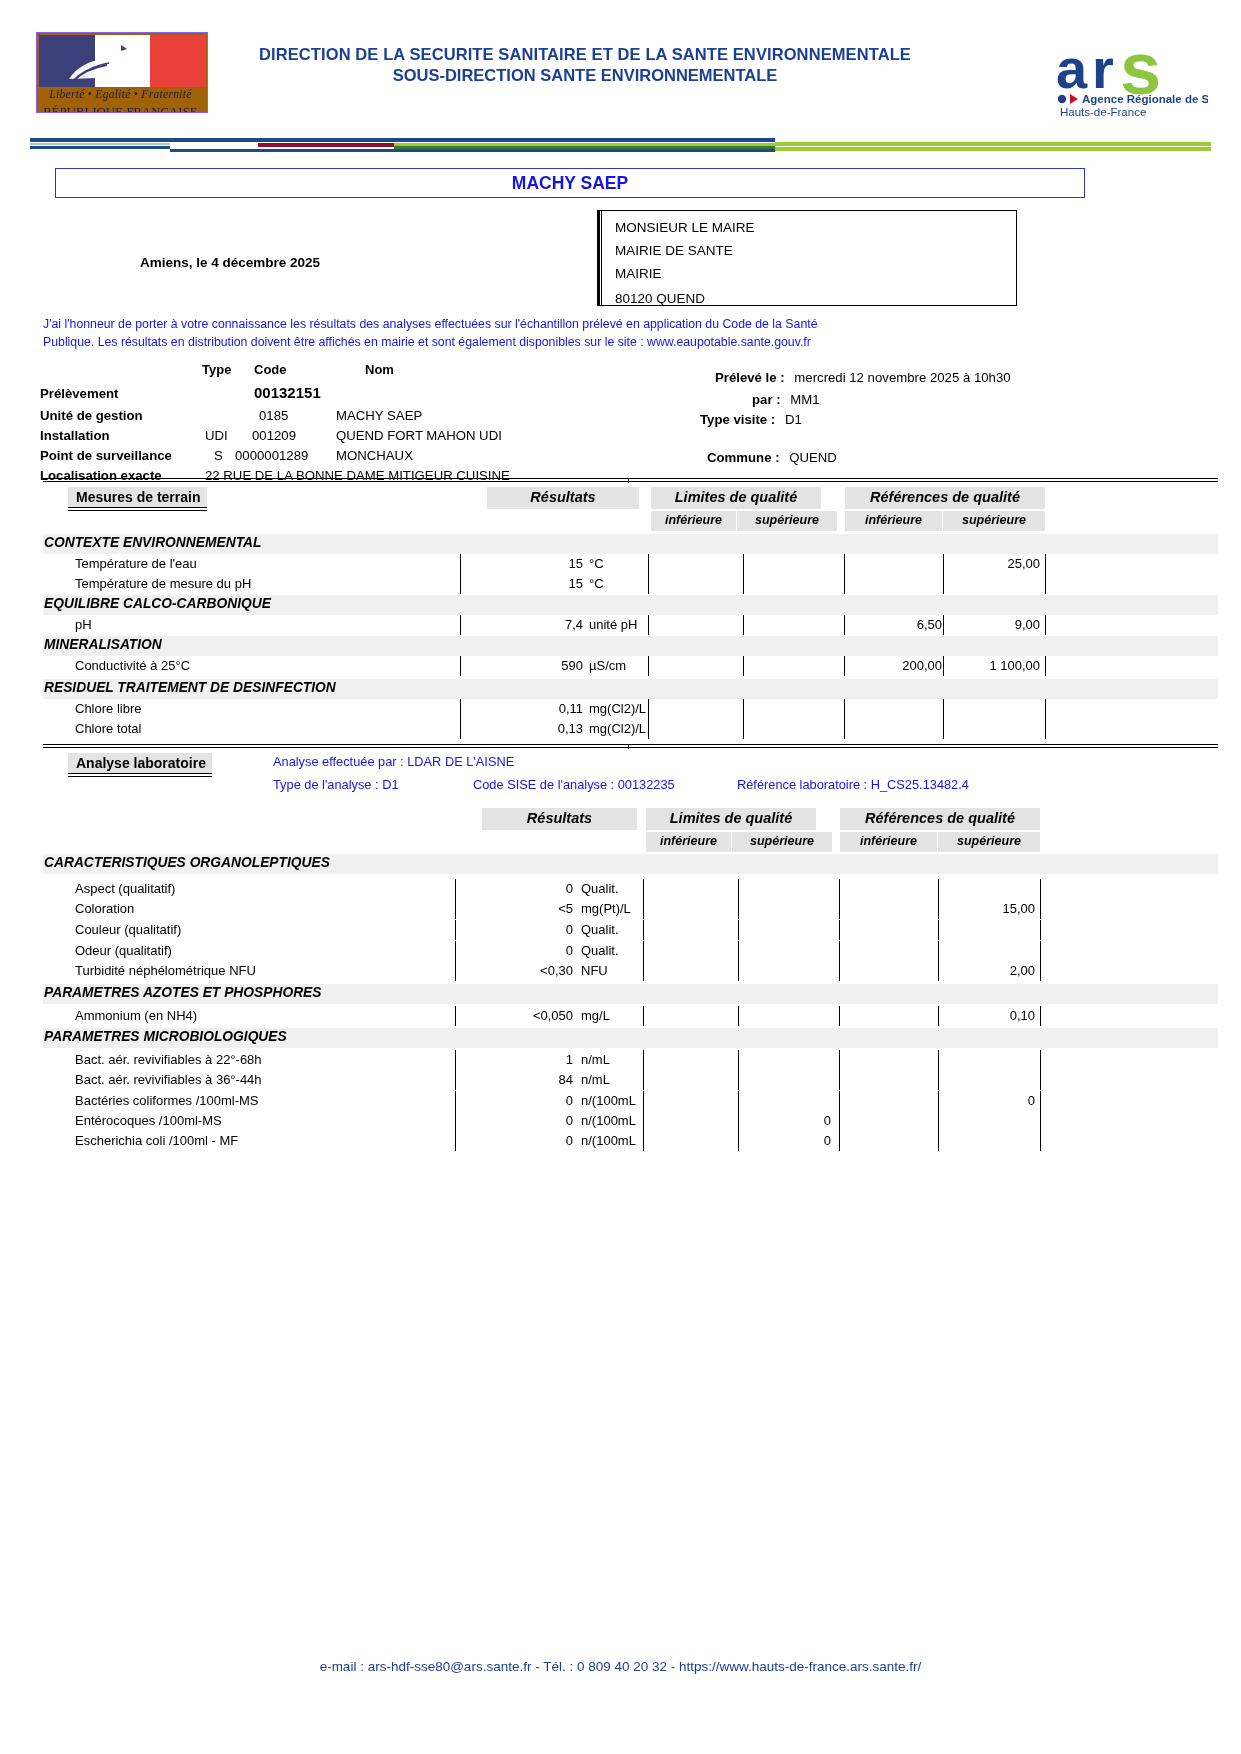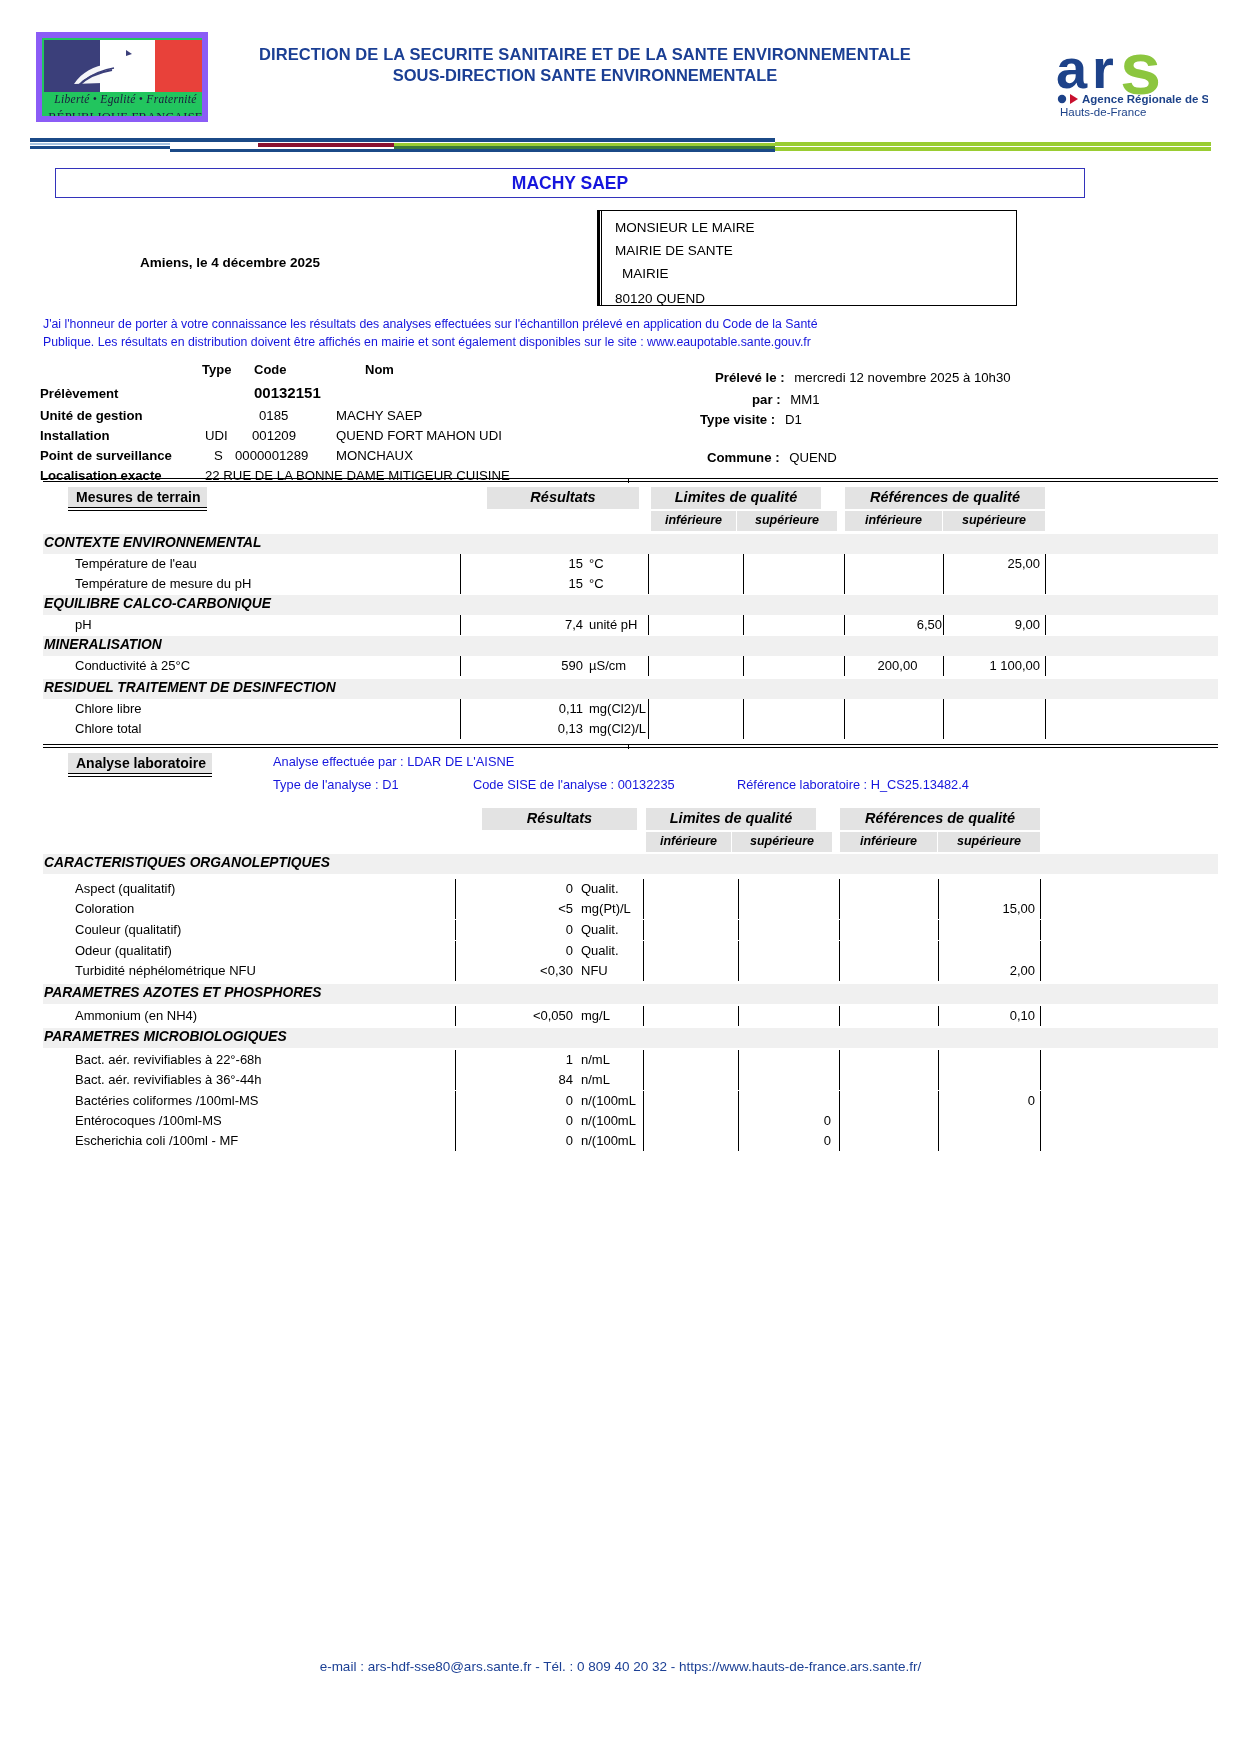--- a/index.html
+++ b/index.html
@@ -24,23 +24,23 @@
   
   .hdr {
     position: absolute;
     left: 0; top: 0;
     width: 1241px;
     height: 125px;
   }
   .marianne {
     position: absolute;
     left: 36px; top: 32px;
-    width: 172px; height: 90px;
-    border: 6px solid #8b5cf6;
-    background: #22c55e;
+    width: 172px; height: 81px;
+    border: 1px solid #8b5cf6;
+    background: #a16207;
     overflow: hidden;
   }
   .mar-flag {
     position: absolute;
     left: 2px; top: 2px;
     width: 167px; height: 52px;
     display: flex;
   }
   .mar-blue { width: 56px; background: #3b3f7a; position: relative; }
   .mar-white { width: 55px; background: #ffffff; position: relative; }
@@ -129,21 +129,21 @@
   }
   .addrbox .ln {
     position: absolute;
     left: 13px;
     font-size: 13.5px;
     color: #000;
     white-space: nowrap;
   }
   .a1 { top: 9px; }
   .a2 { top: 32px; }
-  .a3 { top: 55px; margin-left: 7px; }
+  .a3 { top: 55px; }
   .a4 { top: 80px; }
 
   .datetxt {
     position: absolute;
     left: 140px; top: 255px;
     font-size: 13.5px;
     font-weight: bold;
   }
 
   
@@ -469,21 +469,21 @@
     <div class="vsep" style="left:1002px; top:0; height:20px;"></div>
   </div>
 
   <div class="grpband" style="top:636px;">
     <span>MINERALISATION</span>
   </div>
   <div class="prow" style="top:656px;">
     <div class="pname">Conductivité à 25°C</div>
     <div class="pval" style="left:430px; width:110px;">590</div>
     <div class="punit" style="left:546px;">µS/cm</div>
-    <div class="plim" style="left:810px; width:89px;text-align:center;">200,00</div>
+    <div class="plim" style="left:810px; width:89px;">200,00</div>
     <div class="plim" style="left:905px; width:92px;">1 100,00</div>
     <div class="vsep" style="left:417px; top:0; height:20px;"></div>
     <div class="vsep" style="left:605px; top:0; height:20px;"></div>
     <div class="vsep" style="left:700px; top:0; height:20px;"></div>
     <div class="vsep" style="left:801px; top:0; height:20px;"></div>
     <div class="vsep" style="left:900px; top:0; height:20px;"></div>
     <div class="vsep" style="left:1002px; top:0; height:20px;"></div>
   </div>
 
   <div class="grpband" style="top:679px;">

